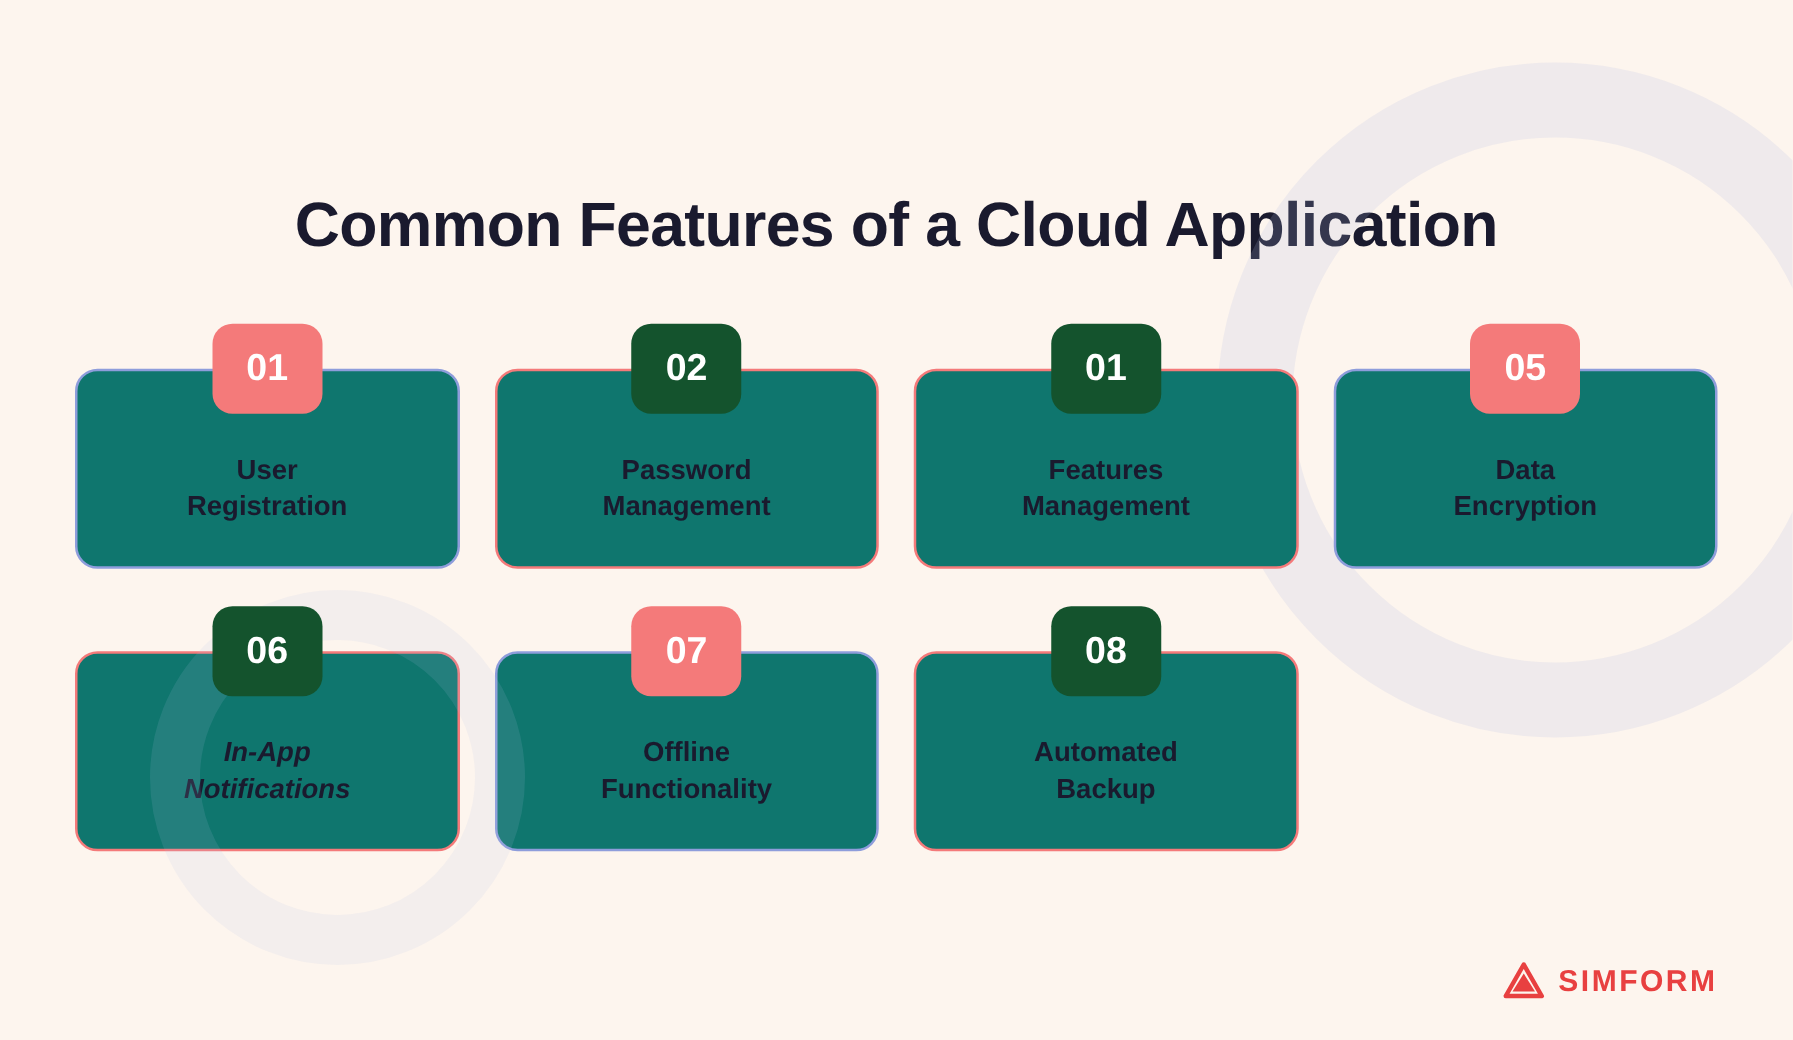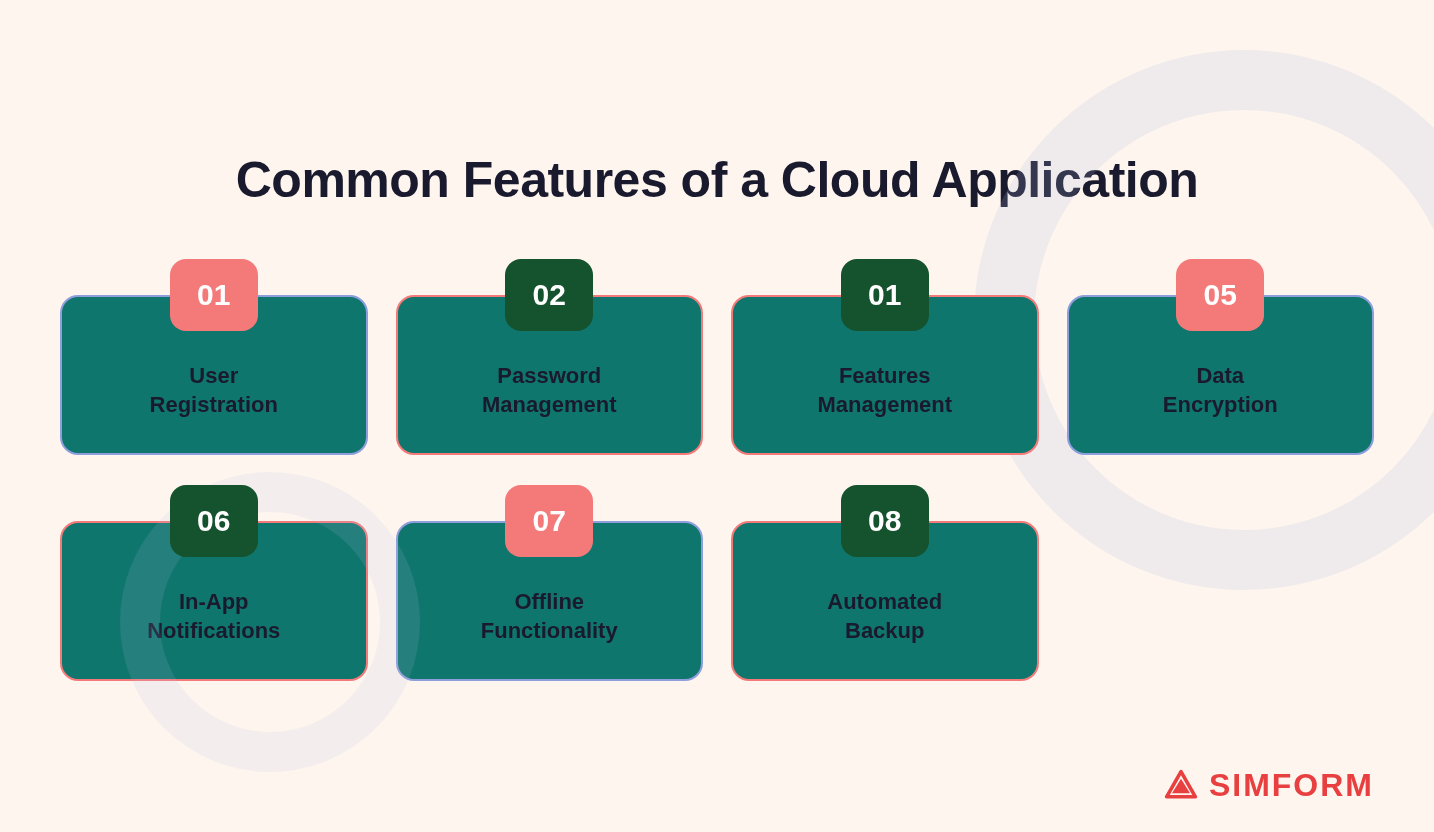--- a/index.html
+++ b/index.html
@@ -114,21 +114,21 @@
       bottom: 28px;
       right: 60px;
     }
 
     .logo-icon {
       width: 36px;
       height: 36px;
     }
 
     .logo-text {
-      font-size: 32px;
+      font-size: 24px;
       font-weight: 900;
       color: #e84040;
       letter-spacing: 2px;
     }
   </style>
 </head>
 <body>
 
 <h1 class="page-title">Common Features of a Cloud Application</h1>
 
@@ -157,21 +157,21 @@
     <div class="card-wrapper">
       <div class="badge badge-pink">05</div>
       <div class="card card-border-blue">
         <div class="card-label" style="white-space: pre-line;">Data
 Encryption</div>
       </div>
     </div>
     <div class="card-wrapper">
       <div class="badge badge-blue">06</div>
       <div class="card card-border-pink">
-        <div class="card-label" style="white-space: pre-line;">In-App
+        <div class="card-label" style="white-space: pre-line; font-style: italic;">In-App
 Notifications</div>
       </div>
     </div>
     <div class="card-wrapper">
       <div class="badge badge-pink">07</div>
       <div class="card card-border-blue">
         <div class="card-label" style="white-space: pre-line;">Offline
 Functionality</div>
       </div>
     </div>

